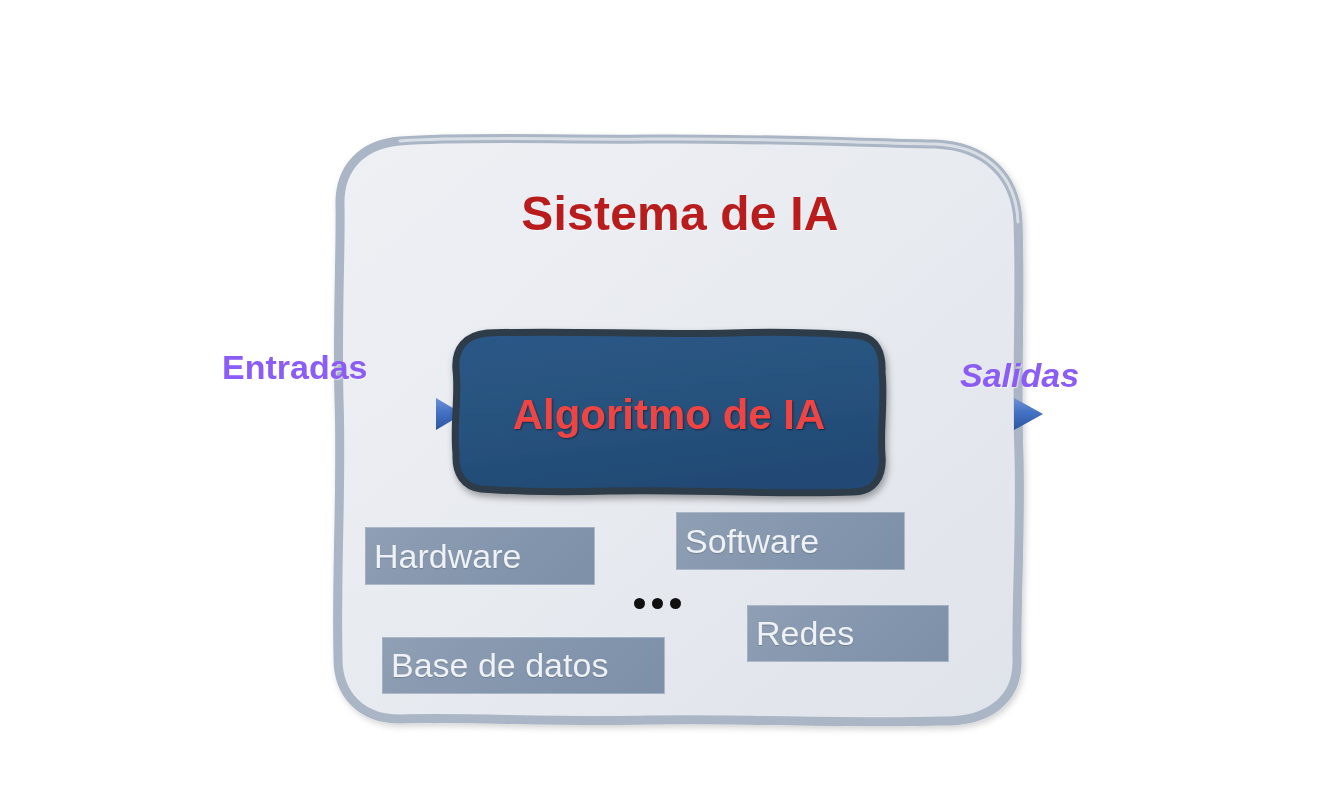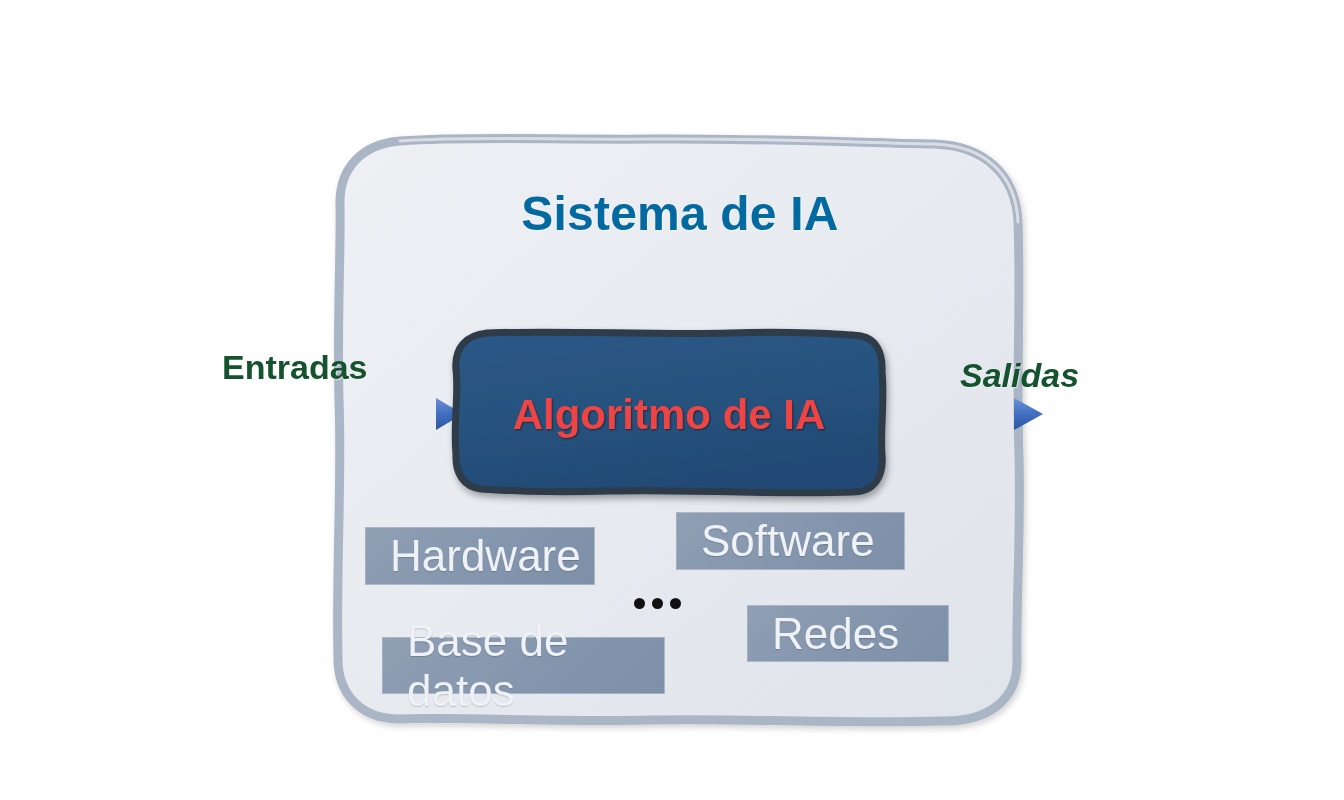--- a/index.html
+++ b/index.html
@@ -28,21 +28,21 @@
   }
   
   .system-title {
     position: absolute;
     left: 430px;
     top: 186px;
     width: 500px;
     text-align: center;
     font-size: 48px;
     font-weight: bold;
-    color: #0369a1;
+    color: #b91c1c;
     letter-spacing: 0.2px;
     text-shadow: 1px 1px 1px rgba(255,255,255,0.75);
     white-space: nowrap;
   }
   
   .algorithm-label {
     position: absolute;
     left: 455px;
     top: 391px;
     width: 428px;
@@ -52,35 +52,35 @@
     color: #ef4444;
     text-shadow: 1px 1px 2px rgba(0,0,0,0.45);
     white-space: nowrap;
     pointer-events: none;
   }
   
   .io-label {
     position: absolute;
     font-size: 34px;
     font-weight: bold;
-    color: #14532d;
+    color: #8b5cf6;
     white-space: nowrap;
     text-shadow: 1px 1px 1px rgba(255,255,255,0.6);
   }
   #label-entradas { left: 222px; top: 348px; }
   #label-salidas  { left: 960px; top: 356px; font-style: italic; }
   
   .component-chip {
     position: absolute;
     background: linear-gradient(135deg, #8f9fb4 0%, #8496ad 55%, #7e90a8 100%);
     color: #eef1f5;
-    font-size: 44px;
+    font-size: 34px;
     display: flex;
     align-items: center;
-    padding-left: 24px;
+    padding-left: 8px;
     box-sizing: border-box;
     text-shadow: 0px 1px 1px rgba(0,0,0,0.18);
     border: 1px solid rgba(255,255,255,0.28);
   }
   #chip-hardware  { left: 365px; top: 527px; width: 230px; height: 58px; }
   #chip-software  { left: 676px; top: 512px; width: 229px; height: 58px; }
   #chip-redes     { left: 747px; top: 605px; width: 202px; height: 57px; }
   #chip-database  { left: 382px; top: 637px; width: 283px; height: 57px; }
   
   #ellipsis {

